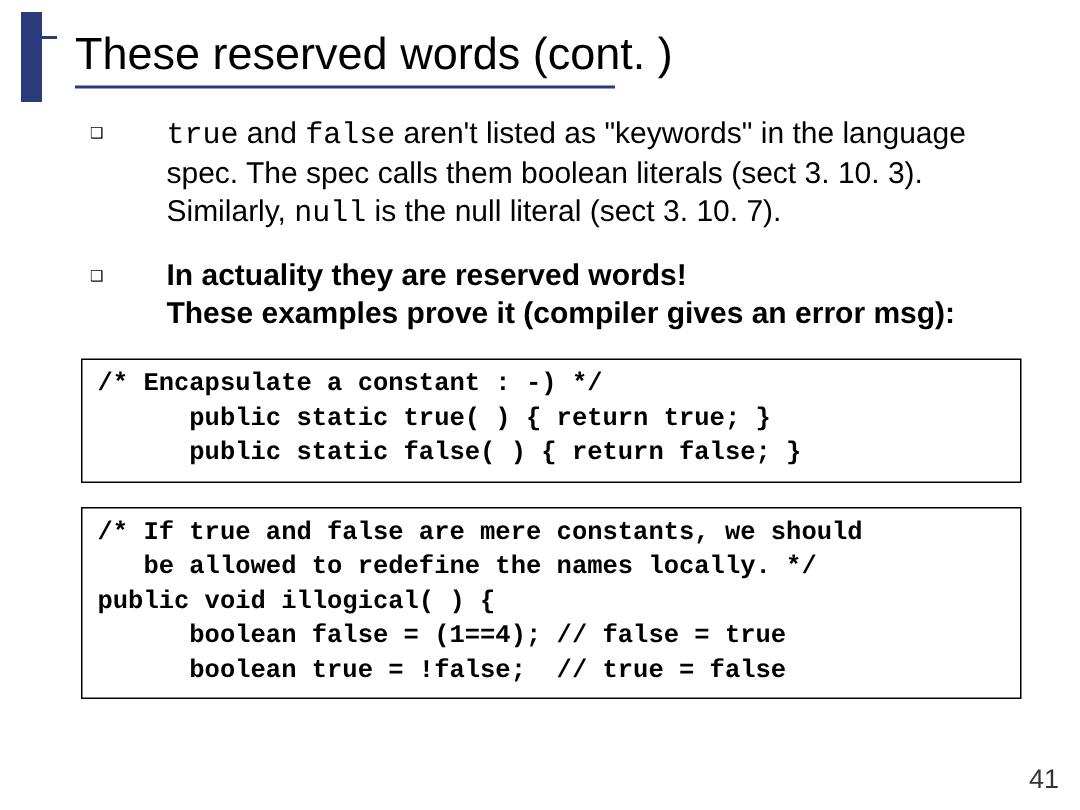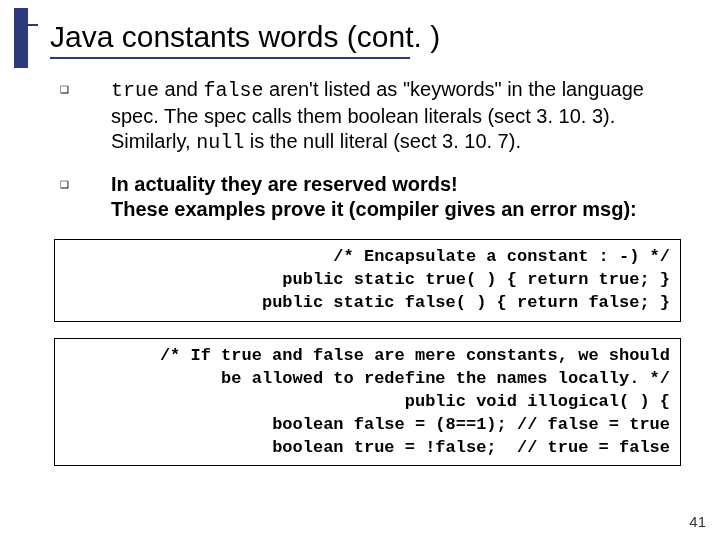--- a/index.html
+++ b/index.html
@@ -81,41 +81,40 @@
   .code-box {
     border: 1.5px solid #000;
     margin: 6px 4px 16px 4px;
     padding: 6px 10px 6px 10px;
     font-family: "Courier New", Courier, monospace;
     font-weight: bold;
     font-size: 17px;
     line-height: 1.35;
     white-space: pre;
     overflow: hidden;
-    text-align: right;
   }
   .page-num {
     position: absolute;
     right: 14px;
     bottom: 10px;
-    font-size: 15px;
+    font-size: 18px;
     color: #333;
   }
 </style>
 </head>
 <body>
 
 <div class="left-accent"></div>
 <div class="corner-tick-h"></div>
 <div class="corner-tick-v"></div>
 
 <div class="slide">
 
   <div class="title-wrap">
-    <h1 class="title">Java constants words (cont. )</h1>
+    <h1 class="title">These reserved words (cont. )</h1>
     <div class="title-underline"></div>
   </div>
 
   <div class="bullet-item">
     <span class="bullet-marker">❑</span>
     <span class="bullet-text"><span class="code-inline">true</span><span> and </span><span class="code-inline">false</span><span> aren't listed as "keywords" in the language spec. The spec calls them boolean literals (sect 3. 10. 3). Similarly, </span><span class="code-inline">null</span><span> is the null literal (sect 3. 10. 7).</span></span>
   </div>
 
   <div class="bullet-item">
     <span class="bullet-marker">❑</span>
@@ -123,18 +122,18 @@
 These examples prove it (compiler gives an error msg):</span></span>
   </div>
 
   <div class="code-box">/* Encapsulate a constant : -) */
       public static true( ) { return true; }
       public static false( ) { return false; }</div>
 
   <div class="code-box">/* If true and false are mere constants, we should
    be allowed to redefine the names locally. */
 public void illogical( ) {
-      boolean false = (8==1); // false = true
+      boolean false = (1==4); // false = true
       boolean true = !false;  // true = false</div>
 
 </div>
 
 <div class="page-num">41</div>
 
 </body></html>

